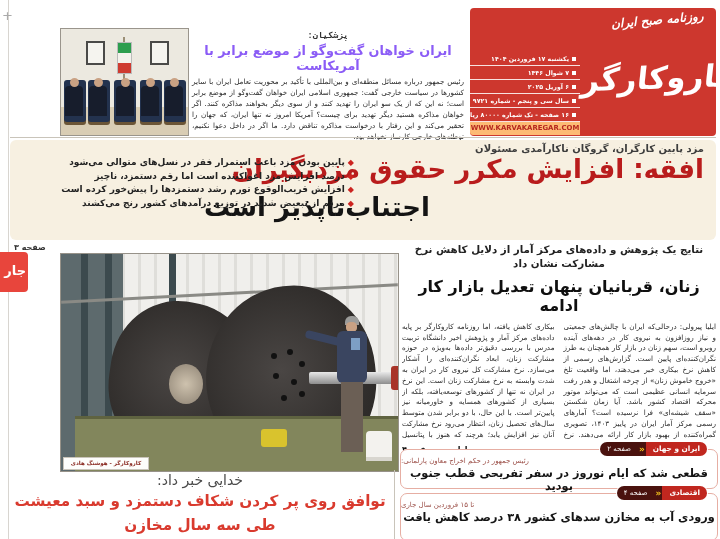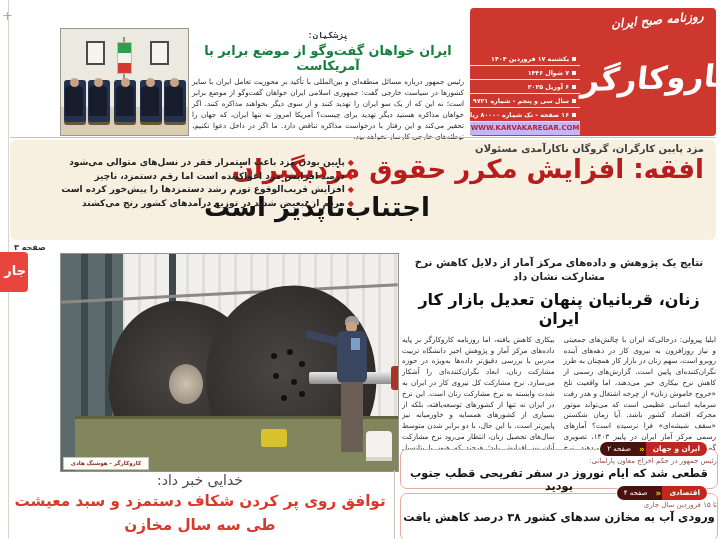--- a/index.html
+++ b/index.html
@@ -13,38 +13,38 @@
   
   .masthead{left:470px;top:8px;width:246px;height:128px;background:#cd372e;border-radius:4px;}
   .masthead .tagline{position:absolute;top:5px;right:12px;color:#fff;font-size:12px;
       font-style:italic;font-weight:bold;transform:rotate(-5deg);}
   .masthead .logo{position:absolute;left:112px;right:2px;top:52px;text-align:center;color:#fff;
       font-size:31px;font-weight:bold;transform:skewX(-8deg) rotate(-2deg);letter-spacing:-1px;}
   .date-rows{position:absolute;left:0;top:44px;width:110px;direction:rtl;}
   .date-row{height:13px;line-height:13px;color:#fff;font-size:6.3px;font-weight:bold;
       padding:0 4px;border-bottom:1px solid rgba(255,255,255,.85);white-space:nowrap;overflow:hidden;}
   .date-row .sq{display:inline-block;width:4px;height:4px;background:#fff;margin-left:3px;}
-  .url-row{height:13px;line-height:13px;background:#c4b5fd;color:#b5271f;font-size:6.9px;
+  .url-row{height:13px;line-height:13px;background:#fdba74;color:#b5271f;font-size:6.9px;
       font-weight:bold;text-align:center;border-radius:0 0 0 3px;white-space:nowrap;}
   
   .meeting-photo{left:60px;top:28px;width:127px;height:106px;background:#ece9e0;
       border:1px solid #9a958c;overflow:hidden;}
   .m-floor{position:absolute;left:0;bottom:0;width:100%;height:26%;background:#d9cdb4;}
   .m-frame{position:absolute;top:11%;width:15px;height:20px;background:#f5f4ef;border:2px solid #4a4a48;}
   .m-flagpole{position:absolute;top:8%;left:49%;width:2px;height:45%;background:#9b8f76;}
   .m-flag{position:absolute;top:12%;left:44%;width:13px;height:30px;background:
       linear-gradient(#2e9e4f 33%,#f4f2ec 33% 66%,#cf3b30 66%);border:1px solid #bbb;}
   .m-chair{position:absolute;bottom:12%;width:22px;height:42px;background:#23324e;border-radius:3px;
       box-shadow:0 3px 0 #6b5536;}
   .m-person{position:absolute;bottom:18%;width:18px;height:30px;background:#171d2c;border-radius:4px 4px 0 0;}
   .m-head{position:absolute;top:-8px;left:5px;width:9px;height:9px;border-radius:50%;background:#c9a183;}
   
   .topstory{left:192px;top:30px;width:272px;}
   .topstory .kicker{text-align:center;font-size:8.5px;font-weight:bold;color:#333;font-family:Liberation Mono, monospace;}
-  .topstory .headline{text-align:center;font-size:12.8px;font-weight:bold;color:#15803d;margin-top:2px;}
+  .topstory .headline{text-align:center;font-size:12.8px;font-weight:bold;color:#8b5cf6;margin-top:2px;}
   .topstory .body{margin-top:4px;font-size:7.2px;line-height:1.52;color:#2b2b2b;
       text-align:justify;white-space:pre-line;}
   .topstory .cont{margin-top:2px;font-size:7.6px;font-weight:bold;color:#111;text-align:left;}
   .top-rule{left:10px;top:137px;width:706px;height:1px;background:#c9c4ba;}
   
   .lead-band{left:10px;top:140px;width:706px;height:100px;background:#f7f0e1;border-radius:6px;}
   .lead-band .kicker{position:absolute;top:3px;right:12px;font-size:10px;font-weight:bold;color:#3d3d3d;}
   .lead-band .h1{position:absolute;top:14px;right:12px;font-size:26px;font-weight:bold;color:#b91c1c;
       letter-spacing:-.5px;}
   .lead-band .h2{position:absolute;top:52px;right:286px;font-size:26px;font-weight:bold;color:#141414;text-align:center;}
@@ -77,36 +77,36 @@
   .worker .hair{position:absolute;left:16px;top:0;width:14px;height:9px;border-radius:6px 6px 0 0;background:#9c9c9a;}
   .worker .face{position:absolute;left:17px;top:6px;width:11px;height:10px;border-radius:40%;background:#c9a183;}
   .worker .jacket{position:absolute;left:8px;top:15px;width:30px;height:52px;background:#3a4560;border-radius:6px;}
   .worker .patch{position:absolute;left:22px;top:22px;width:9px;height:12px;background:#7d9fc5;}
   .worker .arm{position:absolute;left:-24px;top:18px;width:36px;height:8px;background:#3a4560;
       border-radius:4px;transform:rotate(14deg);}
   .worker .legs{position:absolute;left:12px;top:66px;width:22px;height:70px;background:#6b5f55;}
   .photo-credit{left:63px;top:457px;width:84px;height:11px;background:#fdfdfb;border:1px solid #c9c4ba;
       font-size:5.6px;color:#8a2a22;text-align:center;line-height:10px;font-weight:bold;}
   
-  .women{left:402px;top:256px;width:314px;}
+  .women{left:402px;top:243px;width:314px;}
   .women .kicker{text-align:center;font-size:10.3px;font-weight:bold;color:#222;line-height:1.35;}
   .women .headline{text-align:center;font-size:16px;font-weight:bold;color:#0f0f0f;margin-top:6px;}
   .women .cols{margin-top:7px;column-count:2;column-gap:9px;font-size:7.2px;line-height:1.5;
       color:#2d2d2d;text-align:justify;height:120px;overflow:hidden;}
   .women .cont{margin-top:3px;font-size:8px;font-weight:bold;color:#111;text-align:left;}
   
   .brief{left:400px;width:316px;background:#fff;border:1px solid #e6aea3;border-radius:7px;}
   .brief1{top:449px;height:38px;}
   .brief2{top:493px;height:46px;}
   .badge{position:absolute;top:-8px;right:10px;display:inline-flex;direction:rtl;align-items:stretch;
       border-radius:8px;overflow:hidden;height:14px;line-height:14px;box-shadow:0 0 0 1px #fff;}
   .badge .sec{background:#c0271f;color:#fff;font-size:7.3px;font-weight:bold;padding:0 7px;}
   .badge .pg{background:#4a120e;color:#fff;font-size:7px;padding:0 7px;}
   .badge .chev{background:#4a120e;color:#f4c41d;font-size:9px;font-weight:bold;padding:0 1px;}
-  .brief .kicker{margin-top:7px;text-align:right;font-size:7px;color:#9c5049;}
+  .brief .kicker{margin-top:7px;text-align:left;font-size:7px;color:#9c5049;}
   .brief .headline{text-align:center;font-size:11.3px;font-weight:bold;color:#141414;margin-top:2px;}
   
   .bottomstory{left:10px;top:472px;width:380px;text-align:center;}
   .bottomstory .kicker{font-size:14px;color:#4a4a4a;}
   .bottomstory .h{color:#d93a2e;font-size:15.2px;font-weight:bold;line-height:1.55;margin-top:2px;}
   .v-divider{left:394px;top:470px;width:1px;height:69px;background:#c9c4ba;}
   
   .wm-tab{left:0;top:252px;width:26px;height:40px;background:#e8453c;border-radius:0 4px 4px 0;
       color:#fff;font-size:13px;font-weight:bold;text-align:right;line-height:38px;
       padding-right:2px;overflow:hidden;}
@@ -214,21 +214,21 @@
       <div class="arm"></div>
       <div class="jacket"></div>
       <div class="patch"></div>
       <div class="legs"></div>
     </div>
   </div>
   <div class="abs photo-credit rtl">کاروکارگر - هوشنگ هادی</div>
 
   <div class="abs women rtl">
     <div class="kicker">نتایج یک پژوهش و داده‌های مرکز آمار از دلایل کاهش نرخ مشارکت نشان داد</div>
-    <div class="headline">زنان، قربانیان پنهان تعدیل بازار کار ایران</div>
+    <div class="headline">زنان، قربانیان پنهان تعدیل بازار کار ادامه</div>
     <div class="cols">ایلیا پیرولی: درحالی‌که ایران با چالش‌های جمعیتی و نیاز روزافزون به نیروی کار در دهه‌های آینده روبرو است، سهم زنان در بازار کار همچنان به طرز نگران‌کننده‌ای پایین است. گزارش‌های رسمی از کاهش نرخ بیکاری خبر می‌دهند، اما واقعیت تلخ «خروج خاموش زنان» از چرخه اشتغال و هدر رفت سرمایه انسانی عظیمی است که می‌تواند موتور محرکه اقتصاد کشور باشد. آیا زمان شکستن «سقف شیشه‌ای» فرا نرسیده است؟ آمارهای رسمی مرکز آمار ایران در پاییز ۱۴۰۳، تصویری گمراه‌کننده از بهبود بازار کار ارائه می‌دهند. نرخ بیکاری کاهش یافته، اما روزنامه کاروکارگر بر پایه داده‌های مرکز آمار و پژوهش اخیر دانشگاه تربیت مدرس با بررسی دقیق‌تر داده‌ها به‌ویژه در حوزه مشارکت زنان، ابعاد نگران‌کننده‌ای را آشکار می‌سازد. نرخ مشارکت کل نیروی کار در ایران به شدت وابسته به نرخ مشارکت زنان است. این نرخ در ایران نه تنها از کشورهای توسعه‌یافته، بلکه از بسیاری از کشورهای همسایه و خاورمیانه نیز پایین‌تر است. با این حال، با دو برابر شدن متوسط سال‌های تحصیل زنان، انتظار می‌رود نرخ مشارکت آنان نیز افزایش یابد؛ هرچند که هنوز با پتانسیل واقعی فاصله دارد. در حال حاضر، بسیاری از فارغ‌التحصیلان زن به دلیل عدم تقاضا برای نیروی کار زن توسط کارفرمایان از چرخه بازار کار خارج شده و وارد جمعیت غیرفعال می‌شوند. با رفع موانع موجود می‌توان مشارکت زنان را افزایش داد. عدم دریافت مزد در قبال کار منزل و اختلاف سطح دستمزدها در مشاغل با تعبیری «زنانه»، از جمله موانع اقتصادی پیش روی زنان برای مشارکت بیشتر است.</div>
     <div class="cont">ادامه در صفحه ۴</div>
   </div>
 
   <div class="abs brief brief1">
     <div class="badge">
       <span class="sec">ایران و جهان</span>
       <span class="chev">«</span>
       <span class="pg">صفحه ۲</span>
     </div>

